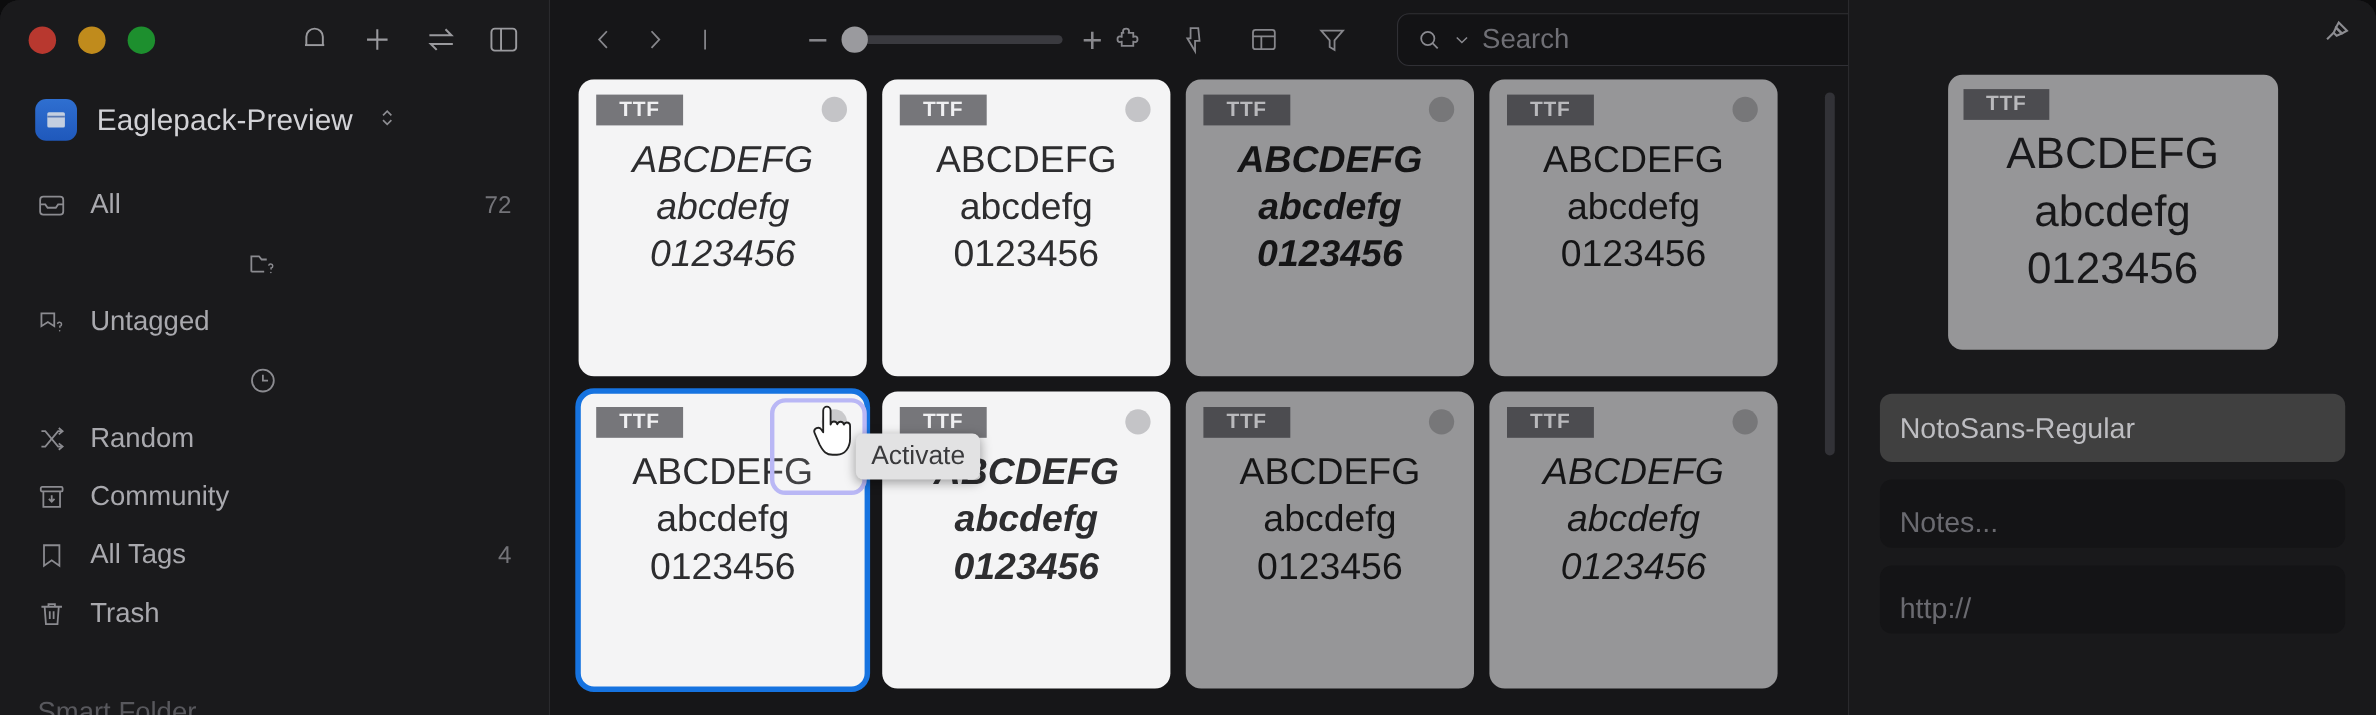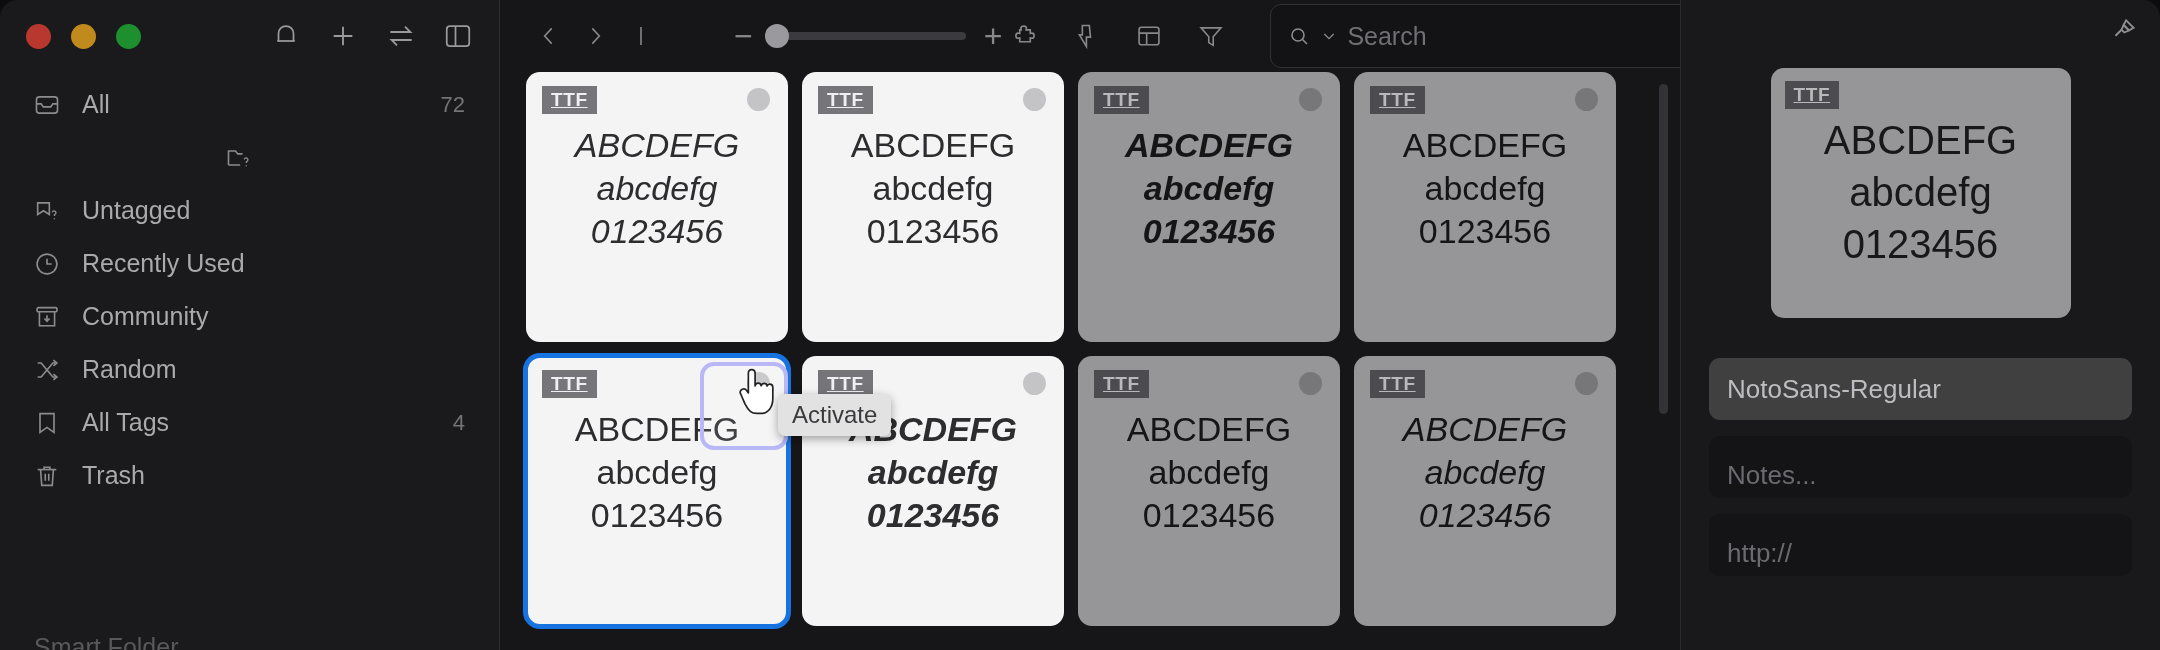--- a/index.html
+++ b/index.html
@@ -133,21 +133,21 @@
     width: 24px; height: 24px;
     border-radius: 50%;
     background: #9a9a9e;
   }
   .tb-right {
     margin-left: auto;
     display: flex; align-items: center; gap: 14px;
   }
   .icons-cluster { display: flex; align-items: center; gap: 16px; margin-right: 22px; }
   .search {
-    width: 440px; height: 64px;
+    width: 440px; height: 48px;
     background: #131315;
     border: 1px solid #303035;
     border-radius: 11px;
     display: flex; align-items: center;
     gap: 10px;
     padding: 0 16px;
   }
   .search-ph { color: #6f6f75; font-size: 25px; }
 
   
@@ -176,23 +176,22 @@
     outline-offset: -2px;
   }
   .badge {
     position: absolute;
     left: 16px; top: 14px;
     background: #76767a;
     color: #f0f0f2;
     font-size: 19px;
     font-weight: bold;
     letter-spacing: .6px;
-    padding: 3px 9px;
+    padding: 3px 21px;
     border-radius: 0;
-    text-decoration: underline;
   }
   .card.dark .badge { background: #4c4c50; color: #b9b9bc; }
   .dot {
     position: absolute;
     right: 18px; top: 16px;
     width: 23px; height: 23px;
     border-radius: 50%;
     background: #c4c4c7;
   }
   .card.dark .dot { background: #777779; }
@@ -314,20 +313,35 @@
         </span>
         <span class="ic">
           <svg width="30" height="30" viewBox="0 0 24 24" fill="none" stroke="currentColor" stroke-width="1.4">
             <rect x="3" y="4" width="18" height="16" rx="2.5"></rect>
               <path d="M10 4v16"></path>
           </svg>
         </span>
       </div>
     </div>
 
+    <div class="library-row">
+      <span class="lib-icon">
+        <svg width="24" height="24" viewBox="0 0 24 24" fill="none" stroke="#dfe8f7" stroke-width="1.6">
+          <rect x="4" y="5" width="16" height="14" rx="1.5" fill="#c4cfe0" stroke="none"></rect>
+          <path d="M4 9h16" stroke="#5b7bb5"></path>
+        </svg>
+      </span>
+      <span class="lib-name">Eaglepack-Preview</span>
+      <span class="lib-chev">
+        <svg width="18" height="26" viewBox="0 0 12 24" fill="none" stroke="currentColor" stroke-width="1.4">
+          <path d="M2.5 10 6 6.5 9.5 10"></path>
+            <path d="M2.5 14 6 17.5 9.5 14"></path>
+        </svg>
+      </span>
+    </div>
 
     <nav class="nav">
 
       <div class="nav-item">
         <span class="nav-ic">
           <svg width="28" height="28" viewBox="0 0 24 24" fill="none" stroke="currentColor" stroke-width="1.4">
             <rect x="3" y="5" width="18" height="14" rx="2.5"></rect>
               <path d="M3 11h4l1.8 2.6h6.4L17 11h4"></path>
           </svg>
         </span>
@@ -359,46 +373,45 @@
         <span class="nav-count"></span>
       </div>
 
       <div class="nav-item">
         <span class="nav-ic">
           <svg width="28" height="28" viewBox="0 0 24 24" fill="none" stroke="currentColor" stroke-width="1.4">
             <circle cx="12" cy="12" r="8.5"></circle>
               <path d="M12 7.5V12h4"></path>
           </svg>
         </span>
-        <span class="nav-label">Recently Used</span>
-        <span class="nav-count"></span>
-      </div>
-
-      <div class="nav-item">
-        <span class="nav-ic">
-          <svg width="28" height="28" viewBox="0 0 24 24" fill="none" stroke="currentColor" stroke-width="1.4">
-            <rect x="3.5" y="4" width="17" height="3.5" rx="1"></rect>
-              <path d="M5.5 7.5v12h13v-12"></path>
-            <path d="M12 10.5v5M9.8 13.3 12 15.6l2.2-2.3"></path>
-          </svg>
-        </span>
-        <span class="nav-label">Community</span>
         <span class="nav-count"></span>
       </div>
 
       <div class="nav-item">
         <span class="nav-ic">
           <svg width="28" height="28" viewBox="0 0 24 24" fill="none" stroke="currentColor" stroke-width="1.4">
             <path d="M4 6h3l10 12h3"></path>
               <path d="M4 18h3l10-12h3"></path>
               <path d="M17.5 3.5 20.5 6l-3 2.5"></path>
               <path d="M17.5 15.5 20.5 18l-3 2.5"></path>
           </svg>
         </span>
         <span class="nav-label">Random</span>
+        <span class="nav-count"></span>
+      </div>
+
+      <div class="nav-item">
+        <span class="nav-ic">
+          <svg width="28" height="28" viewBox="0 0 24 24" fill="none" stroke="currentColor" stroke-width="1.4">
+            <rect x="3.5" y="4" width="17" height="3.5" rx="1"></rect>
+              <path d="M5.5 7.5v12h13v-12"></path>
+            <path d="M12 10.5v5M9.8 13.3 12 15.6l2.2-2.3"></path>
+          </svg>
+        </span>
+        <span class="nav-label">Community</span>
         <span class="nav-count"></span>
       </div>
 
       <div class="nav-item">
         <span class="nav-ic">
           <svg width="28" height="28" viewBox="0 0 24 24" fill="none" stroke="currentColor" stroke-width="1.4">
             <path d="M6 4h12v16l-6-4.2L6 20z"></path>
           </svg>
         </span>
         <span class="nav-label">All Tags</span>

